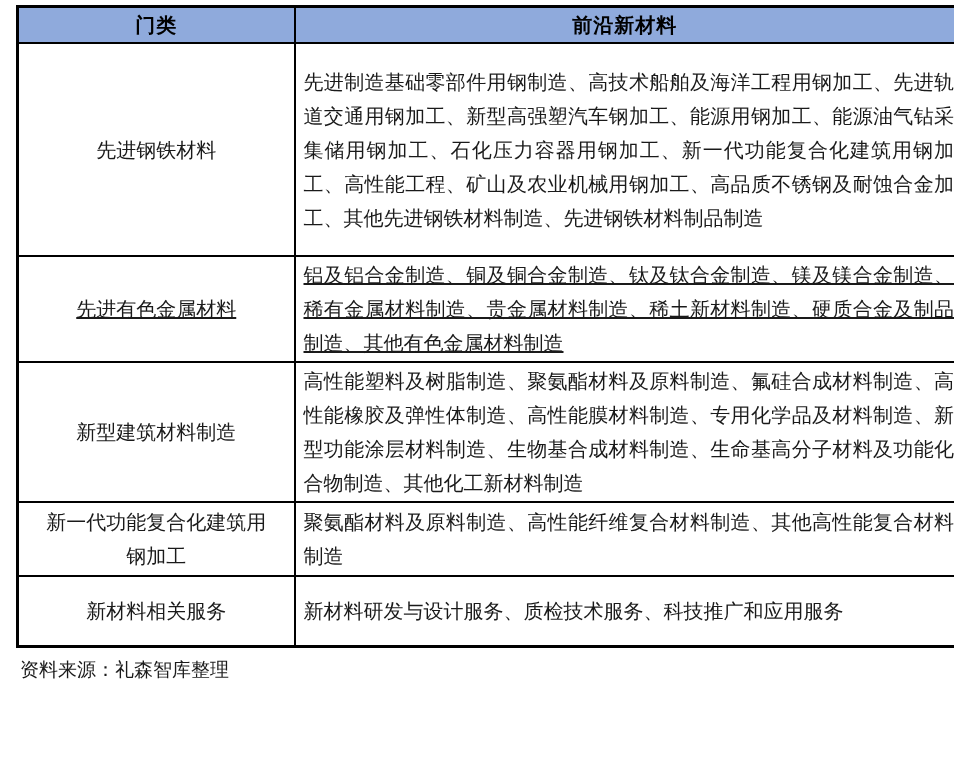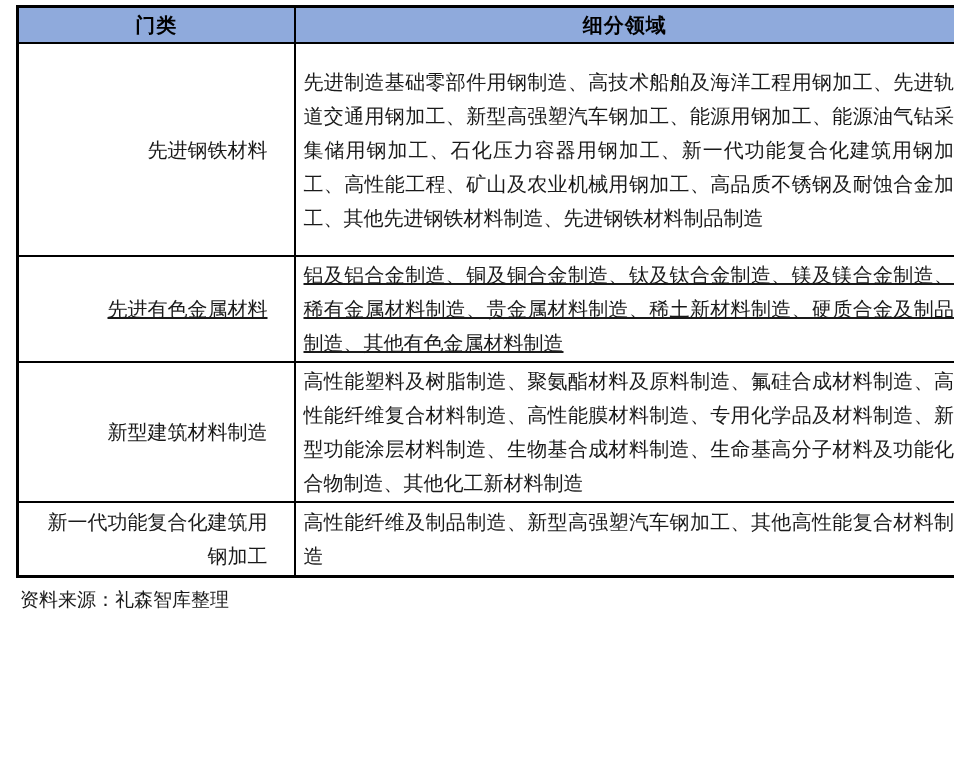--- a/index.html
+++ b/index.html
@@ -37,21 +37,21 @@
     background: #8FAADC;
     font-weight: bold;
     text-align: center;
     height: 34px;
     line-height: 30px;
     padding: 0;
     color: #000000;
     letter-spacing: 1px;
   }
   td.cat {
-    text-align: right;
+    text-align: center;
     padding: 2px 26px;
   }
   td.fields {
     text-align: justify;
     text-align-last: left;
     padding: 1px 0 1px 8px;
   }
   
   tbody tr:nth-child(1) td { height: 213px; }
   tbody tr:nth-child(2) td { height: 100px; text-decoration: underline; }
@@ -72,38 +72,42 @@
 <div class="page">
 
   <table class="materials">
     <colgroup>
       <col class="cat-col">
       <col class="field-col">
     </colgroup>
     <thead>
       <tr>
         <th>门类</th>
-        <th>细分领域</th>
+        <th>前沿新材料</th>
       </tr>
     </thead>
     <tbody>
       <tr>
         <td class="cat">先进钢铁材料</td>
         <td class="fields">先进制造基础零部件用钢制造、高技术船舶及海洋工程用钢加工、先进轨道交通用钢加工、新型高强塑汽车钢加工、能源用钢加工、能源油气钻采集储用钢加工、石化压力容器用钢加工、新一代功能复合化建筑用钢加工、高性能工程、矿山及农业机械用钢加工、高品质不锈钢及耐蚀合金加工、其他先进钢铁材料制造、先进钢铁材料制品制造</td>
       </tr>
       <tr>
         <td class="cat">先进有色金属材料</td>
         <td class="fields">铝及铝合金制造、铜及铜合金制造、钛及钛合金制造、镁及镁合金制造、稀有金属材料制造、贵金属材料制造、稀土新材料制造、硬质合金及制品制造、其他有色金属材料制造</td>
       </tr>
       <tr>
         <td class="cat">新型建筑材料制造</td>
-        <td class="fields">高性能塑料及树脂制造、聚氨酯材料及原料制造、氟硅合成材料制造、高性能纤维复合材料制造、高性能膜材料制造、专用化学品及材料制造、新型功能涂层材料制造、生物基合成材料制造、生命基高分子材料及功能化合物制造、其他化工新材料制造</td>
+        <td class="fields">高性能塑料及树脂制造、聚氨酯材料及原料制造、氟硅合成材料制造、高性能橡胶及弹性体制造、高性能膜材料制造、专用化学品及材料制造、新型功能涂层材料制造、生物基合成材料制造、生命基高分子材料及功能化合物制造、其他化工新材料制造</td>
       </tr>
       <tr>
         <td class="cat">新一代功能复合化建筑用钢加工</td>
-        <td class="fields">高性能纤维及制品制造、新型高强塑汽车钢加工、其他高性能复合材料制造</td>
+        <td class="fields">聚氨酯材料及原料制造、高性能纤维复合材料制造、其他高性能复合材料制造</td>
+      </tr>
+      <tr>
+        <td class="cat">新材料相关服务</td>
+        <td class="fields">新材料研发与设计服务、质检技术服务、科技推广和应用服务</td>
       </tr>
     </tbody>
   </table>
 
   <div class="source-note">资料来源：礼森智库整理</div>
 
 </div>
 
 </body></html>

